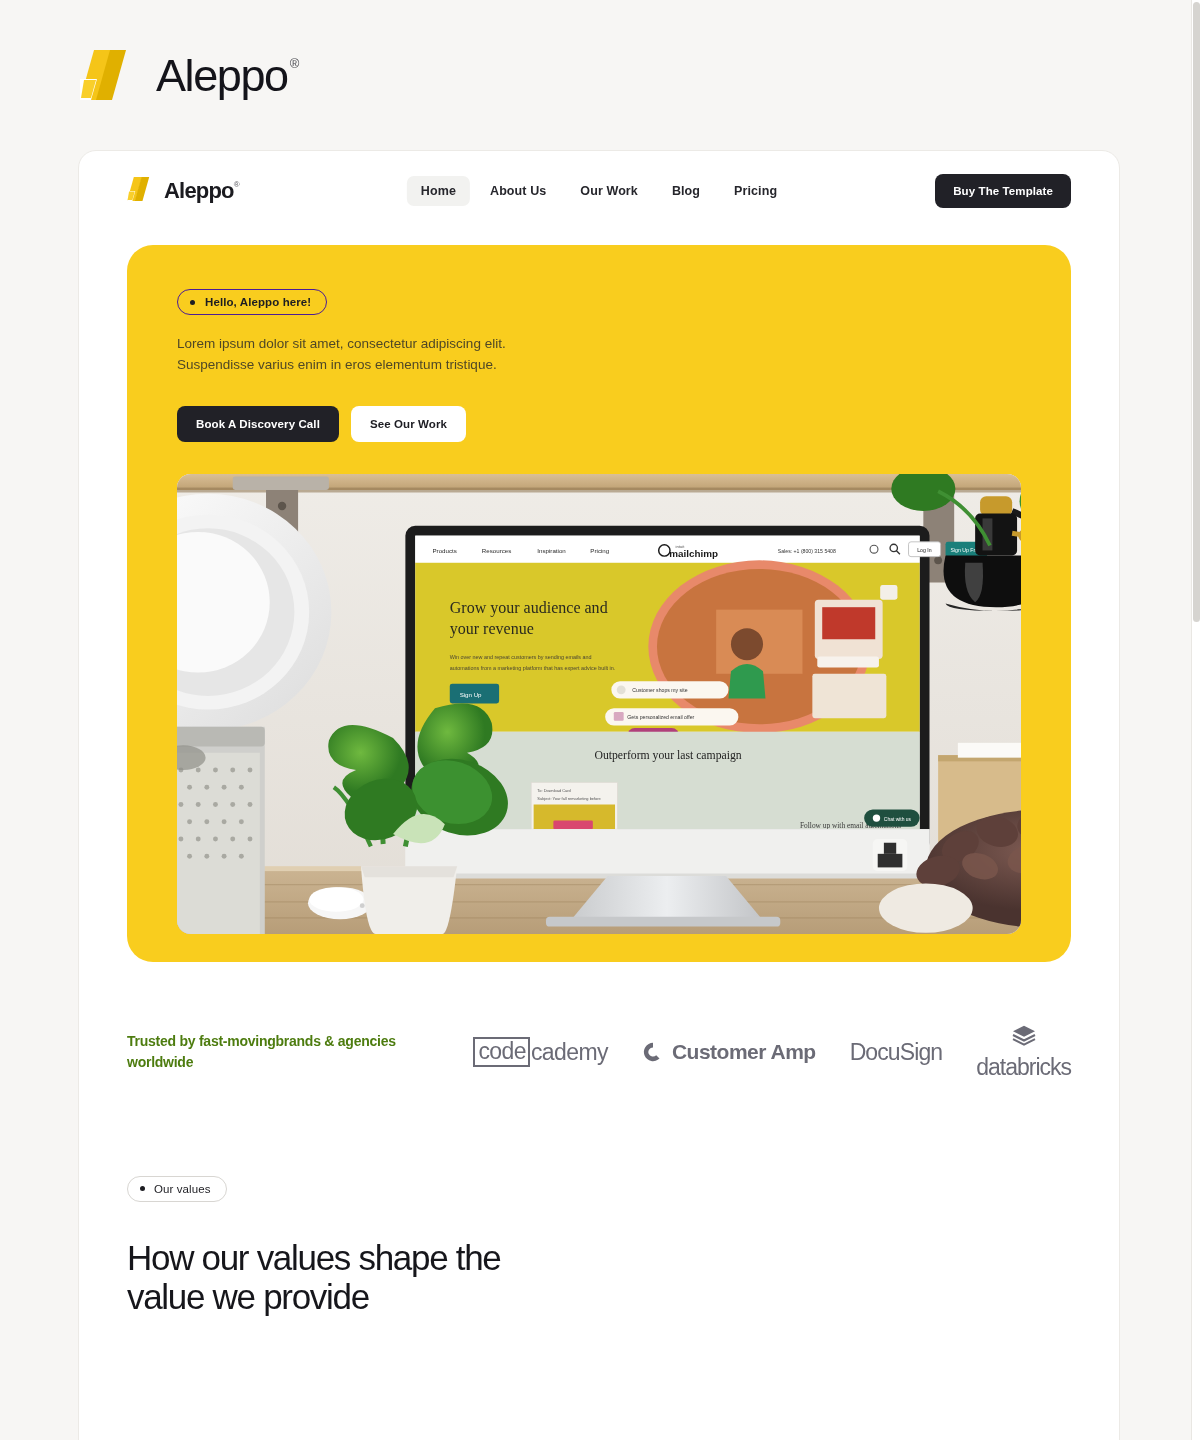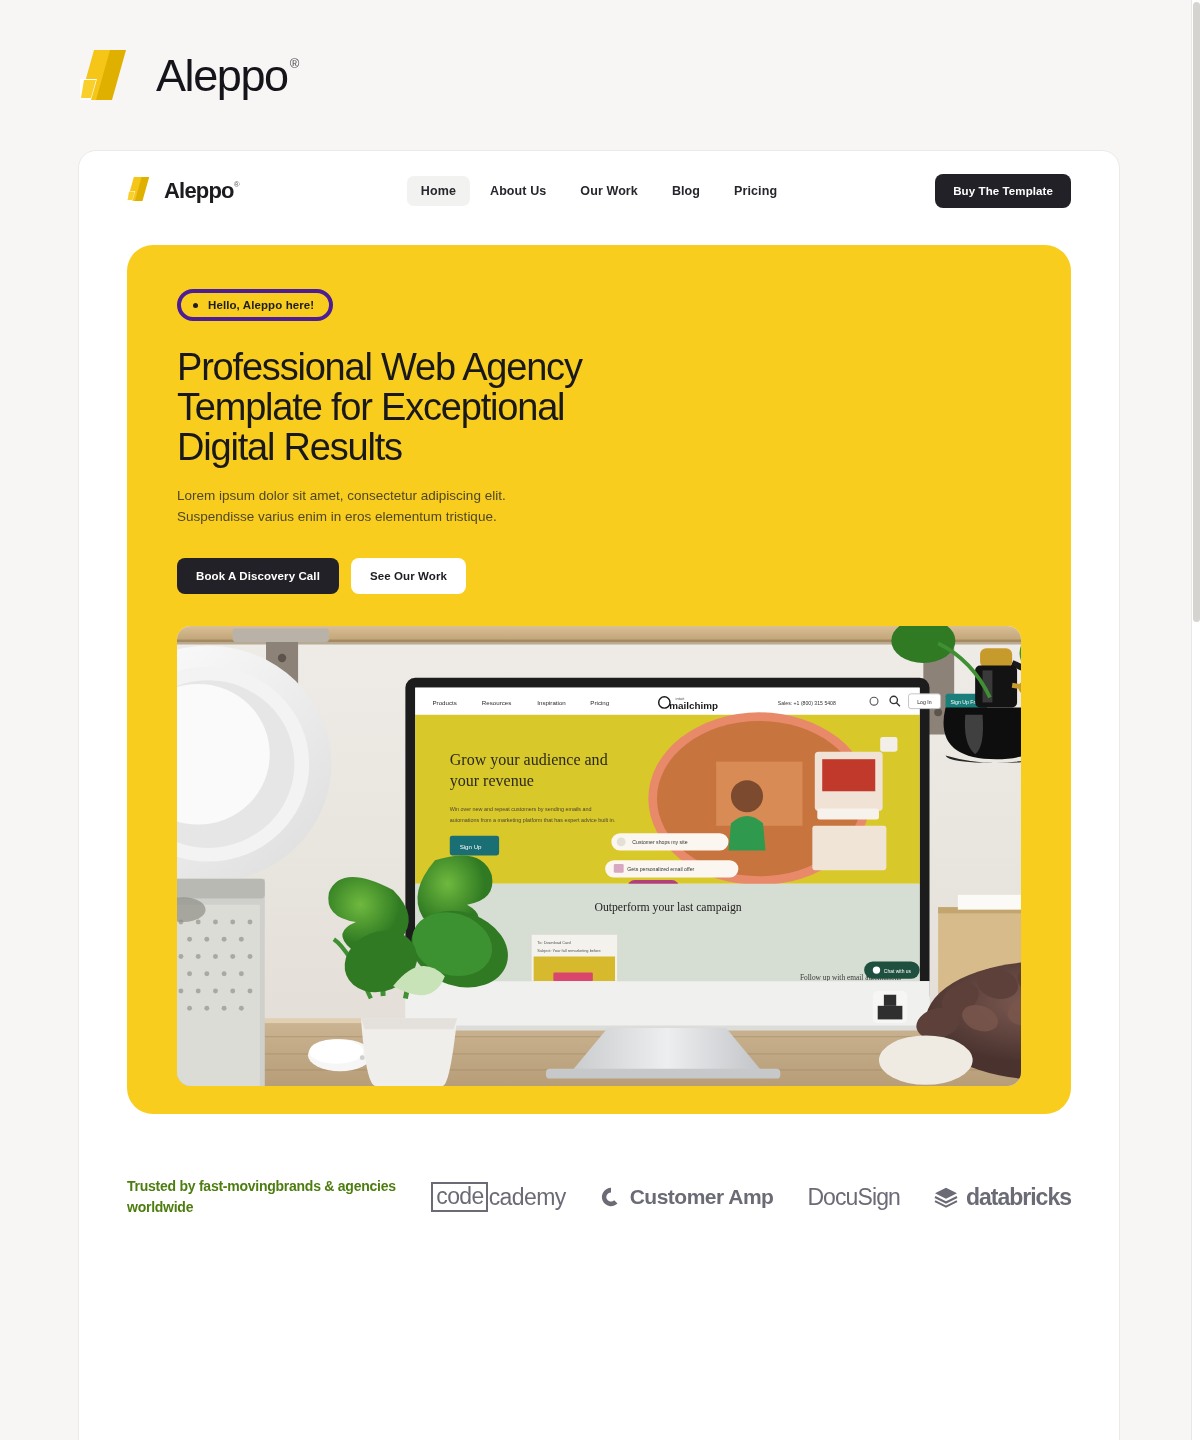--- a/index.html
+++ b/index.html
@@ -134,21 +134,21 @@
     margin: 14px 48px 0 48px;
     background: #f9cd1e;
     border-radius: 26px;
     padding: 44px 50px 28px 50px;
   }
 
   .pill {
     display: inline-flex;
     align-items: center;
     gap: 10px;
-    border: 4px solid #4c1d95;
+    border: 1px solid #4c1d95;
     border-radius: 999px;
     padding: 6px 15px 6px 12px;
     background: transparent;
   }
   .pill-dot {
     width: 5px;
     height: 5px;
     border-radius: 50%;
     background: #1d1d22;
     display: block;
@@ -263,23 +263,24 @@
     font-weight: 400;
     letter-spacing: -0.9px;
     color: #6b6b76;
   }
 
   .databricks {
     display: flex;
     align-items: center;
     gap: 8px;
     font-size: 23px;
-    font-weight: 700;
+    font-weight: 400;
     letter-spacing: -1px;
     color: #6b6b76;
+    flex-direction: column;
   }
 
   
   .values {
     margin: 0 48px;
     padding-top: 95px;
   }
   .pill-light {
     display: inline-flex;
     align-items: center;
@@ -371,21 +372,20 @@
     <button class="nav-cta">Buy The Template</button>
   </nav>
 
   <section class="hero">
 
     <div class="pill">
       <span class="pill-dot"></span>
       <span class="pill-text">Hello, Aleppo here!</span>
     </div>
 
-    <h1 class="hero-title">Professional Web Agency Template for Exceptional Digital Results</h1>
 
     <p class="hero-sub">Lorem ipsum dolor sit amet, consectetur adipiscing elit. Suspendisse varius enim in eros elementum tristique.</p>
 
     <div class="hero-actions">
       <button class="btn btn-dark">Book A Discovery Call</button>
       <button class="btn btn-light">See Our Work</button>
     </div>
 
     
     <figure class="hero-photo">
@@ -662,18 +662,26 @@
             <path d="M13 2 L25 8 L13 14 L1 8 Z" fill="#6b6b76"></path>
             <path d="M1 12 L13 18 L25 12" fill="none" stroke="#6b6b76" stroke-width="2.2"></path>
             <path d="M1 16.5 L13 22.5 L25 16.5" fill="none" stroke="#6b6b76" stroke-width="2.2"></path>
           </svg>
           <span>databricks</span>
         </span>
       </div>
     </div>
   </section>
 
+  <section class="values">
+    <div class="pill-light">
+      <span class="pill-dot"></span>
+      <span class="pill-text">Our values</span>
+    </div>
+
+    <h2 class="values-title">How our values shape the value we provide</h2>
+  </section>
 
 </main>
 
 <div class="scrollbar-track">
   <div class="scrollbar-thumb"></div>
 </div>
 
 </body></html>

